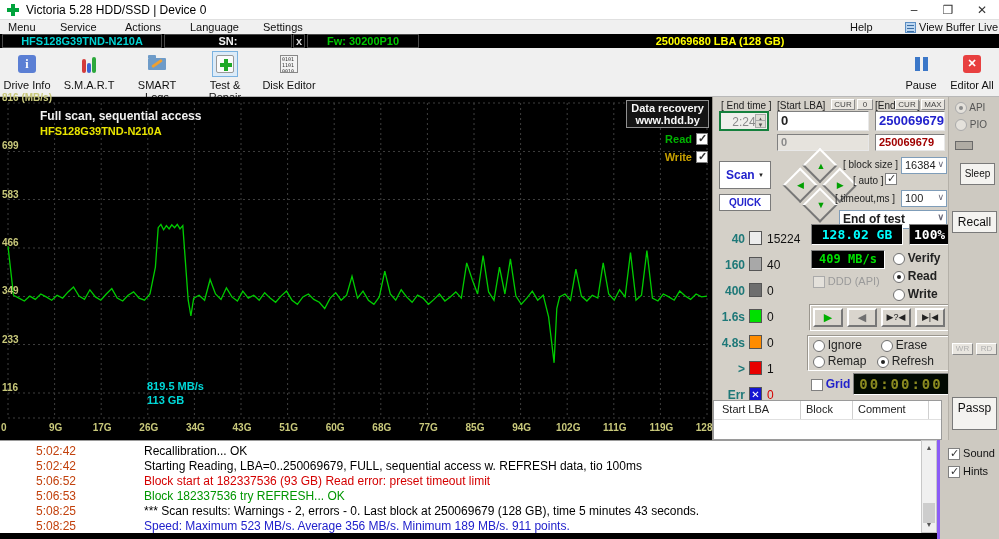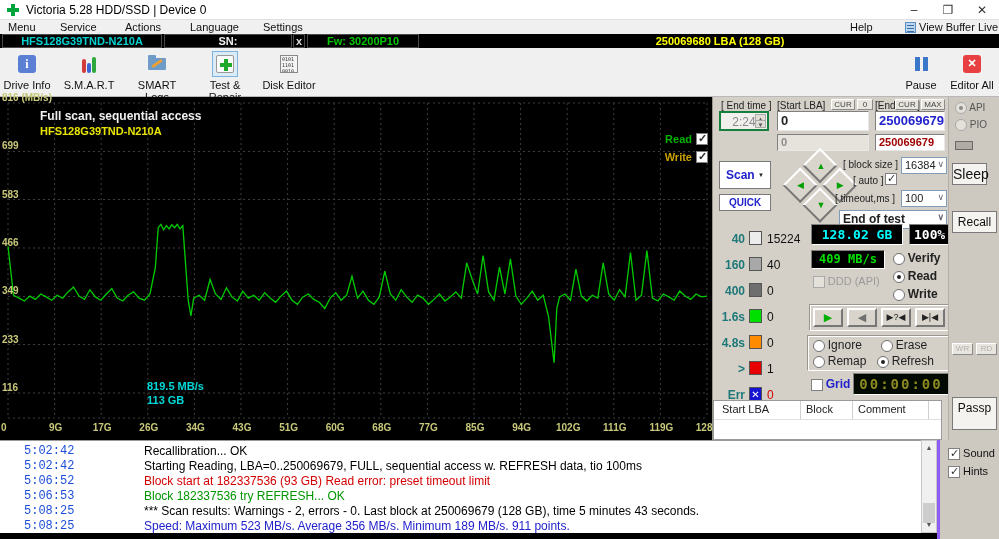--- a/index.html
+++ b/index.html
@@ -87,21 +87,21 @@
 
   
   .dtable { position:absolute; left:0px; top:303px; width:229px; height:40px; background:#fff; border:1px solid #9a9a9a; font-size:11px; color:#222; }
   .dth { position:absolute; top:2px; }
   .dtable .hline { position:absolute; left:0; top:18px; width:100%; height:1px; background:#e0e0e0; }
   .vline { position:absolute; top:0; width:1px; height:18px; background:#d0d0d0; }
 
   
   .logarea { position:absolute; left:0; top:440px; width:921px; height:93px; background:#fff; border-top:1px solid #9a9a9a; font-size:12px; }
   .logline { position:absolute; left:0; width:100%; height:15px; line-height:15px; white-space:nowrap; }
-  .lt { position:absolute; left:24px; color:#1d4ed8;font-family:Liberation Mono, monospace; }
+  .lt { position:absolute; left:36px; color:#c2410c; }
   .lx { position:absolute; left:144px; }
   .c-black { color:#000; } .c-red { color:#d40000; } .c-green { color:#009600; } .c-blue { color:#2222cc; }
   .logscroll { position:absolute; left:921px; top:440px; width:16px; height:93px; background:#f0f0f0; border:1px solid #c8c8c8; }
   .sarr { position:absolute; left:0; width:14px; height:14px; font-size:7px; text-align:center; line-height:14px; color:#555; }
   .sthumb { position:absolute; left:1px; top:62px; width:12px; height:20px; background:#cdcdcd; }
 
   .rbottom { position:absolute; left:937px; top:440px; width:62px; height:99px; background:#cdc9c1; border-left:3px solid #8b5cf6; font-size:11px; color:#111; }
   .blackstrip { position:absolute; left:0; top:533px; width:937px; height:6px; background:#000; }
 
   .vbl-icon { display:inline-block; width:11px; height:11px; background:#bcd6f0; border:1px solid #5b8ec4; vertical-align:-2px; margin-right:3px; position:relative; }
@@ -237,20 +237,24 @@
         <div class="tick" style="left: 415.4px; top: 325px; width: 26px; text-align: center;">77G</div>
         <div class="tick" style="left: 462px; top: 325px; width: 26px; text-align: center;">85G</div>
         <div class="tick" style="left: 508.6px; top: 325px; width: 26px; text-align: center;">94G</div>
         <div class="tick" style="left: 555.2px; top: 325px; width: 26px; text-align: center;">102G</div>
         <div class="tick" style="left: 601.8px; top: 325px; width: 26px; text-align: center;">111G</div>
         <div class="tick" style="left: 648.4px; top: 325px; width: 26px; text-align: center;">119G</div>
         <div class="tick" style="left: 695px; top: 325px; width: 26px; text-align: center;">128G</div>
       </div>
     <div class="g-title">Full scan, sequential access</div>
     <div class="g-subtitle">HFS128G39TND-N210A</div>
+    <div class="g-watermark">
+      <span>Data recovery</span><br>
+      <span>www.hdd.by</span>
+    </div>
     <div class="g-legend" style="top:36px;color:#00b400">
       <span>Read</span><span class="cb checked"></span>
     </div>
     <div class="g-legend" style="top:54px;color:#c8a000">
       <span>Write</span><span class="cb checked"></span>
     </div>
     <div class="g-readout" style="left:147px;top:283px">819.5 MB/s</div>
     <div class="g-readout" style="left:147px;top:297px">113 GB</div>
   </div>
 
@@ -361,21 +365,21 @@
         <span class="vline" style="left:138px"></span>
         <span class="vline" style="left:214px"></span>
       <span class="hline"></span>
     </div>
   </div>
 
   <div class="rstrip">
     <span style="position:absolute;left:6px;top:5px"><span class="rd disabled sel"></span> <span>API</span></span>
     <span style="position:absolute;left:6px;top:22px"><span class="rd disabled"></span> <span>PIO</span></span>
     <span style="position:absolute;left:6px;top:44px;width:18px;height:9px;background:#b0aca4;border:1px solid #6a6a6a"></span>
-    <div class="btn" style="left:3px;top:66px;width:35px;height:22px;line-height:20px;font-size:14px">Sleep</div>
+    <div class="btn" style="left:11px;top:66px;width:35px;height:22px;line-height:20px;font-size:10px">Sleep</div>
     <div class="btn" style="left:3px;top:114px;width:45px;height:22px;line-height:20px;font-size:12px">Recall</div>
     <span class="chip" style="left:3px;top:246px;width:21px;height:12px;color:#b0b0b0">WR</span>
     <span class="chip" style="left:27px;top:246px;width:21px;height:12px;color:#b0b0b0">RD</span>
     <div class="btn" style="left:3px;top:300px;width:45px;height:33px;line-height:20px;font-size:12px">Passp</div>
   </div>
 
   <div class="logarea">
     <div class="logline" style="top:3px">
         <span class="lt">5:02:42</span>
         <span class="lx c-black">Recallibration... OK</span>

